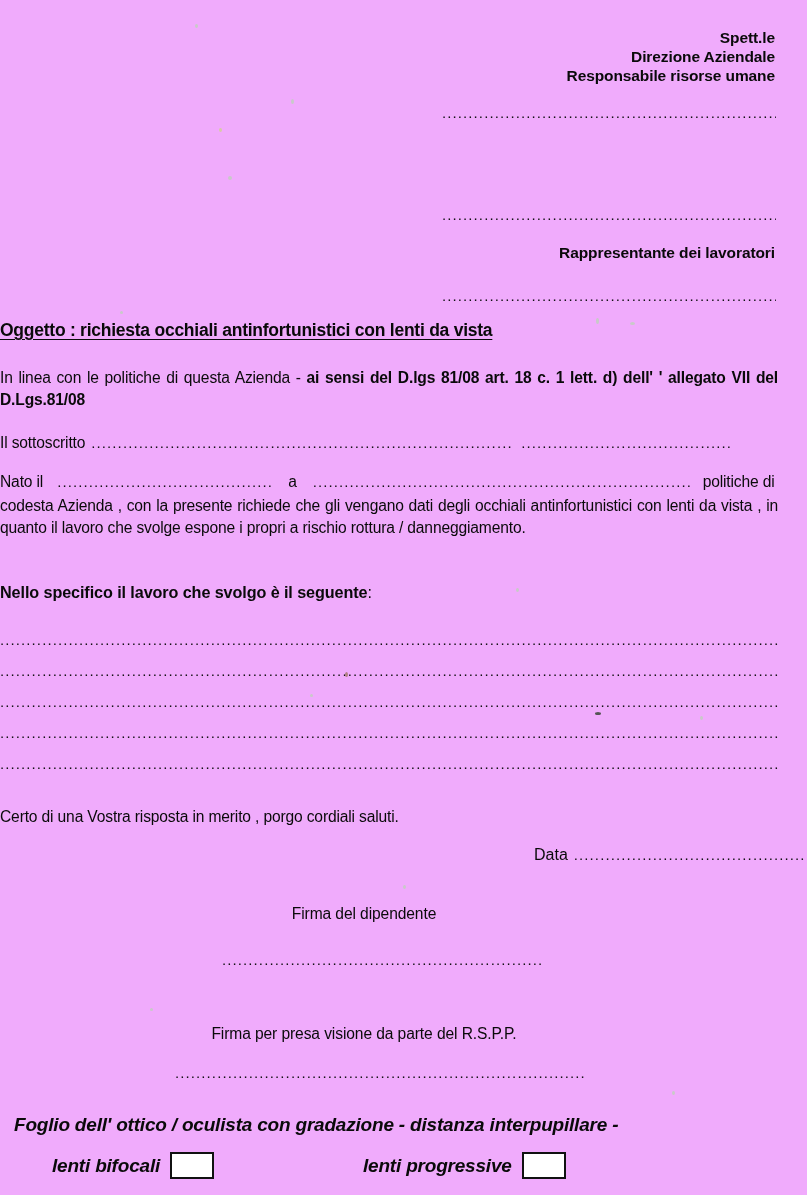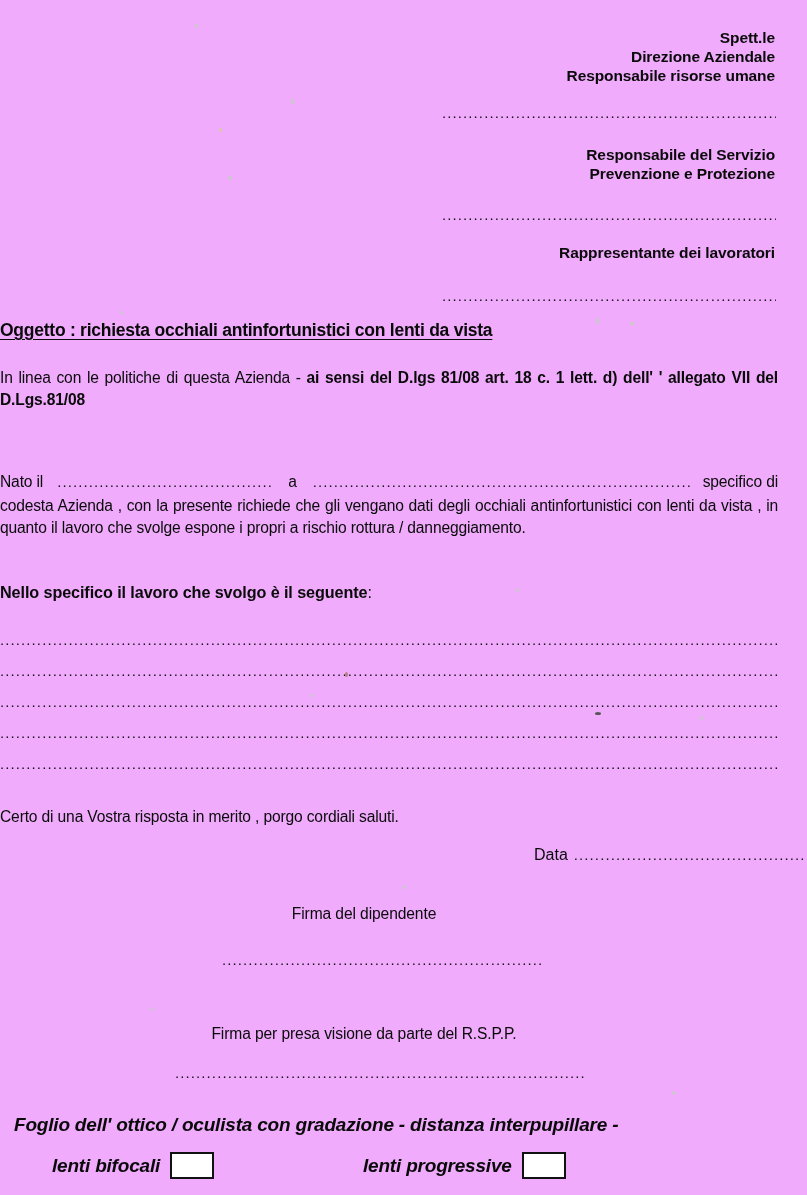--- a/index.html
+++ b/index.html
@@ -190,48 +190,49 @@
 
   <div class="hdr" style="top:28px;">
     <div>Spett.le</div>
     <div>Direzione Aziendale</div>
     <div>Responsabile risorse umane</div>
   </div>
   <div class="hdr-line" style="top:105px;">
     <span class="dots"></span>
   </div>
 
-  <div class="hdr" style="top:145px;">
-    <div>Responsabile del Servizio</div>
-    <div>Prevenzione e Protezione</div>
-  </div>
   <div class="hdr-line" style="top:207px;">
     <span class="dots"></span>
   </div>
 
   <div class="hdr" style="top:243px;">
     <div>Rappresentante dei lavoratori</div>
   </div>
   <div class="hdr-line" style="top:288px;">
     <span class="dots"></span>
   </div>
 
   <div class="oggetto">Oggetto : richiesta occhiali antinfortunistici con lenti da vista</div>
 
   <div class="para" style="top:367px;">
     <span>In linea con le politiche di questa Azienda  -  </span><b>ai sensi del D.lgs 81/08 art. 18 c. 1 lett. d)  dell' ' allegato VII del D.Lgs.81/08</b>
   </div>
 
+  <div class="line-row" style="top:434px; width:778px;">
+    <span>Il sottoscritto</span>
+    <span class="dots" style="width:420px; margin-left:6px;"></span>
+    <span class="dots" style="width:212px; margin-left:10px;"></span>
+  </div>
 
   <div class="line-row" style="top:473px; width:778px;text-align:right;">
     <span>Nato il</span>
     <span class="dots" style="width:215px; margin-left:14px;"></span>
     <span style="margin-left:16px;">a</span>
     <span class="dots" style="width:380px; margin-left:16px;"></span>
-    <span style="margin-left:10px;">specifico di</span>
+    <span style="margin-left:10px;">politiche di</span>
   </div>
 
   <div class="para" style="top:495px;">codesta Azienda , con la presente richiede che gli vengano dati degli occhiali antinfortunistici  con lenti da vista , in quanto il lavoro che svolge  espone i propri a rischio rottura / danneggiamento.</div>
 
   <div class="nello">
     <span>Nello specifico  il lavoro che svolgo è il seguente</span><span class="colon">:</span>
   </div>
 
   <div class="blank-line" style="top:632px;">
     <span class="dots"></span>

